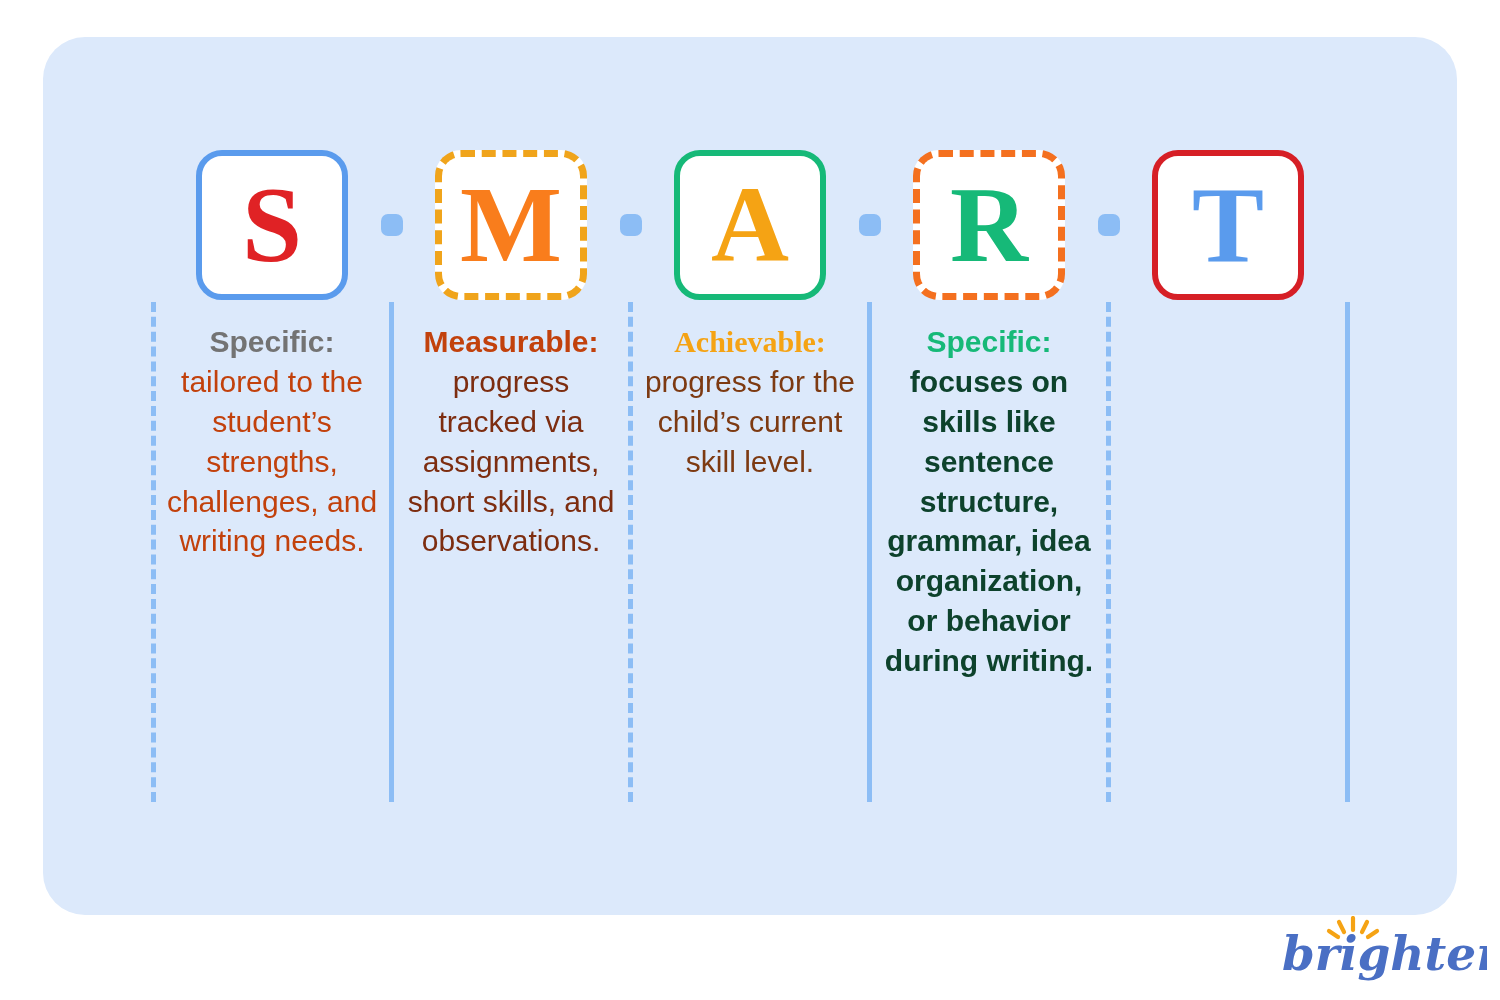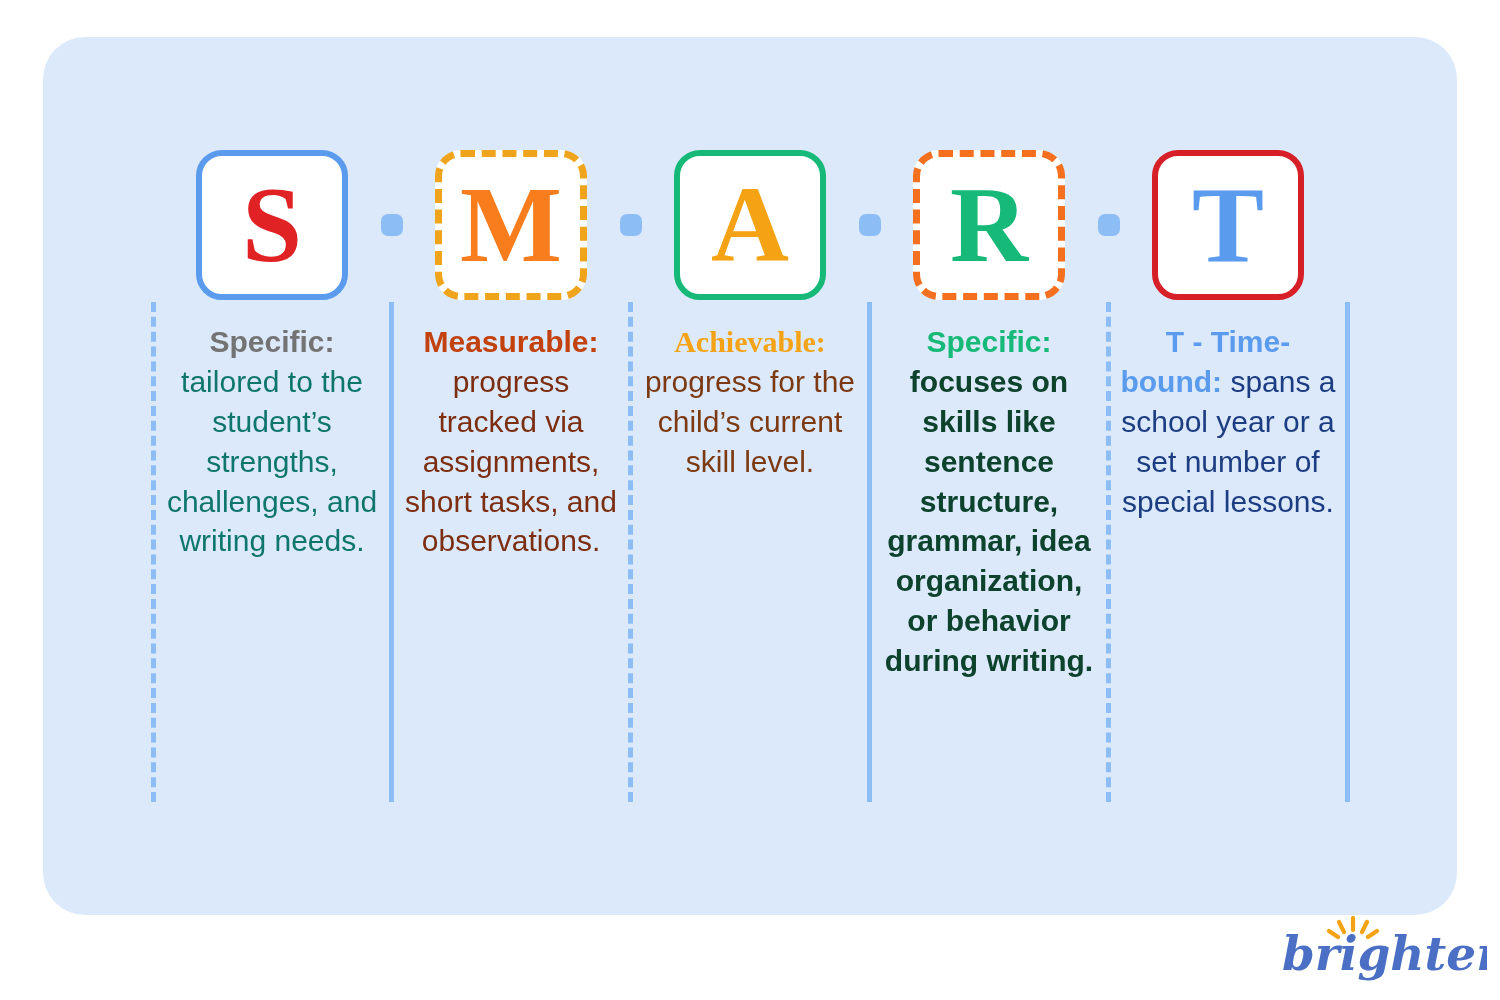--- a/index.html
+++ b/index.html
@@ -168,50 +168,47 @@
       </div>
     </div>
 
   </div>
 
   <div id="columns">
 
     <div class="col">
       <div class="divider div-left div-dashed"></div>
       <div class="col-text">
-        <span class="col-title" id="title-0" style="color: #737373;">Specific:</span><span id="body-0" style="color: #0f766e; text-align: center;"> tailored to the student’s strengths, challenges, and writing needs.</span>
+        <span class="col-title" id="title-0" style="color: #737373;">Specific:</span><span id="body-0" style="color: #c2410c; text-align: center;"> tailored to the student’s strengths, challenges, and writing needs.</span>
       </div>
       <div class="divider div-right div-solid"></div>
     </div>
 
     <div class="col">
       <div class="col-text">
-        <span class="col-title" id="title-1" style="color: #c2410c;">Measurable:</span><span id="body-1" style="color: rgb(125, 45, 16);"> progress tracked via assignments, short tasks, and observations.</span>
+        <span class="col-title" id="title-1" style="color: #c2410c;">Measurable:</span><span id="body-1" style="color: rgb(125, 45, 16);"> progress tracked via assignments, short skills, and observations.</span>
       </div>
       <div class="divider div-right div-dashed"></div>
     </div>
 
     <div class="col">
       <div class="col-text">
         <span class="col-title" id="title-2" style="color: rgb(245, 163, 20); font-family: Liberation Serif, serif;">Achievable:</span><span id="body-2" style="color: rgb(125, 58, 18);"> progress for the child’s current skill level.</span>
       </div>
       <div class="divider div-right div-solid"></div>
     </div>
 
     <div class="col">
       <div class="col-text">
         <span class="col-title" id="title-3" style="color: rgb(22, 185, 120);">Specific:</span><span id="body-3" style="color: rgb(13, 66, 44); font-weight: bold;"> focuses on skills like sentence structure, grammar, idea organization, or behavior during writing.</span>
       </div>
       <div class="divider div-right div-dashed"></div>
     </div>
 
     <div class="col">
-      <div class="col-text">
-        <span class="col-title" id="title-4" style="color: rgb(90, 155, 237);">T - Time-bound:</span><span id="body-4" style="color: rgb(29, 61, 130);"> spans a school year or a set number of special lessons.</span>
-      </div>
       <div class="divider div-right div-solid"></div>
     </div>
 
   </div>
 </div>
 
 <div id="logo">
   <svg width="205" height="68" viewBox="0 0 205 68" xmlns="http://www.w3.org/2000/svg">
 
     <g stroke="#f5a314" stroke-width="4.2" stroke-linecap="round">

